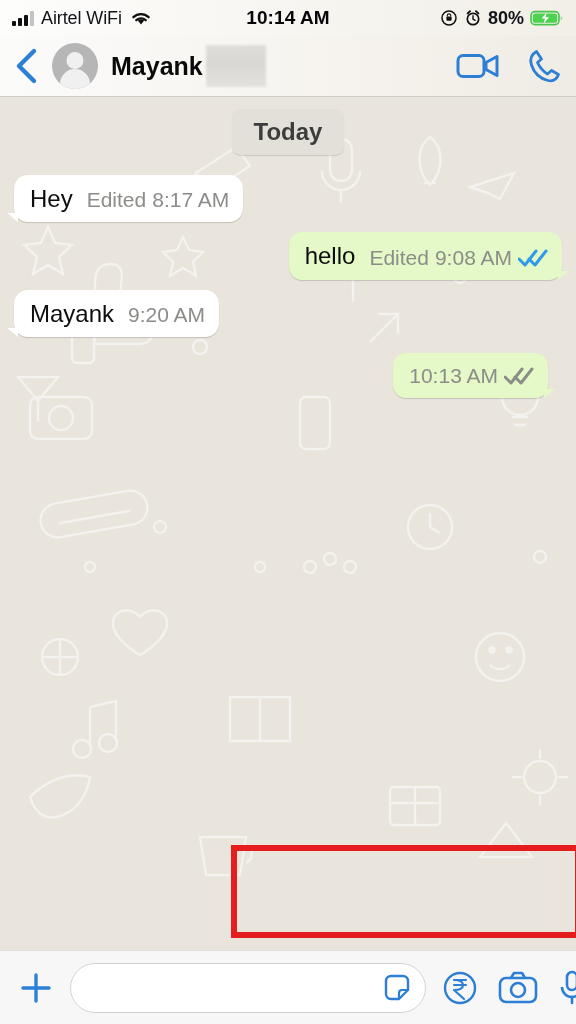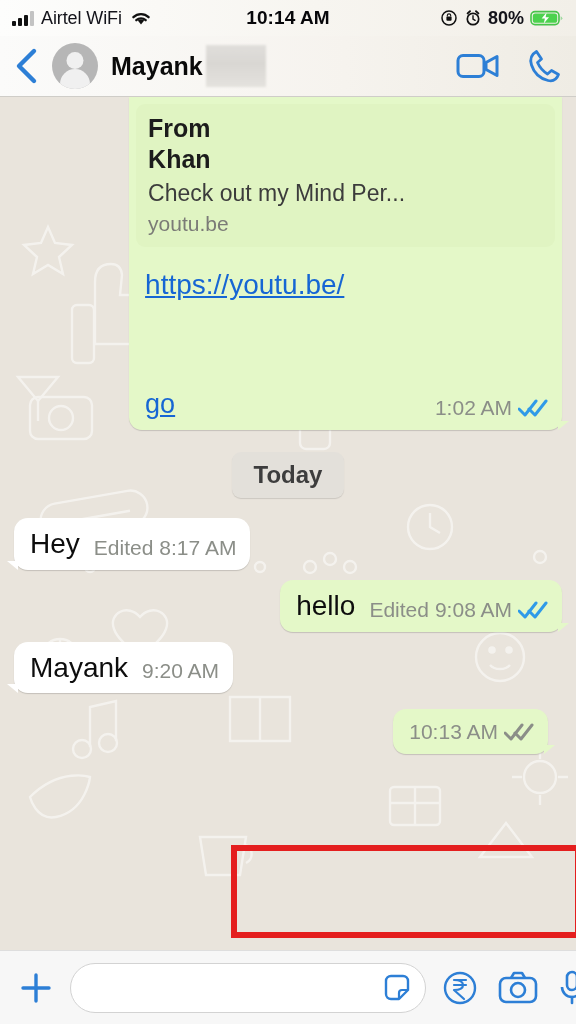--- a/index.html
+++ b/index.html
@@ -168,21 +168,21 @@
     word-break: break-all;
   }
   .msg-link.small { font-size: 27px; margin: 0 0 0 16px; }
 
   .link-foot {
     display: flex; align-items: flex-end; justify-content: space-between;
     padding: 88px 14px 10px 0;
   }
 
   .msg-text {
-    font-size: 28px; color: #0d0d0d; line-height: 1.1;
+    font-size: 24px; color: #0d0d0d; line-height: 1.1;
     white-space: nowrap;
     text-align: right;
   }
   .meta {
     display: flex; align-items: center; gap: 6px;
     font-size: 21px; color: #8b8e88;
     white-space: nowrap;
   }
   .bubble-line {
     display: flex; align-items: flex-end; gap: 14px;
@@ -396,41 +396,20 @@
           <path d="M42 560 h36 M60 542 v36"></path>
 
         <rect x="300" y="300" width="30" height="52" rx="6"></rect>
 
         <path d="M480 760 l26 -34 l26 34 z"></path>
       </g>
     </svg>
 
     <div class="chat-scroll">
 
-      <div class="row out first">
-        <div class="bubble out clipped" style="max-width:79%;width:79%;">
-          <div class="linkcard">
-            <div class="lc-title">From</div>
-            <div class="lc-title">Khan</div>
-            <div class="lc-desc">Check out my Mind Per...</div>
-            <div class="lc-domain">youtu.be</div>
-          </div>
-          <a class="msg-link" href="#">https://youtu.be/</a>
-          <div class="link-foot">
-            <a class="msg-link small" href="#">go</a>
-            <div class="meta">
-              <span>1:02 AM</span>
-              <svg width="30" height="20" viewBox="0 0 30 20">
-                <path d="M1 11 L7 17 L18 3" stroke="#2f9ae8" stroke-width="3" fill="none" stroke-linecap="round" stroke-linejoin="round"></path>
-                <path d="M11 11 L17 17 L28 3" stroke="#2f9ae8" stroke-width="3" fill="none" stroke-linecap="round" stroke-linejoin="round"></path>
-              </svg>
-            </div>
-          </div>
-        </div>
-      </div>
 
       <div class="divider-row">
         <div class="divider">Today</div>
       </div>
 
       <div class="row in">
         <div class="bubble in">
           <div class="bubble-line">
             <span class="msg-text">Hey</span>
             <span class="meta">

